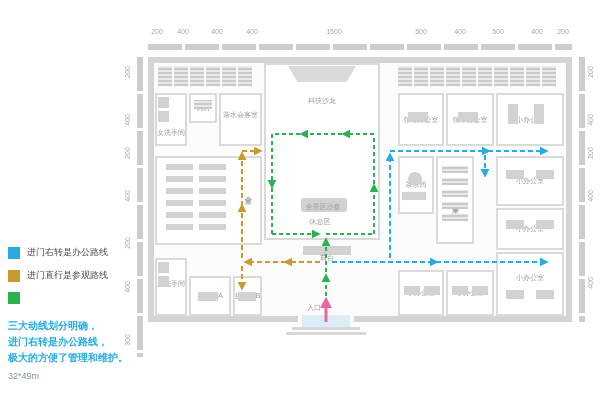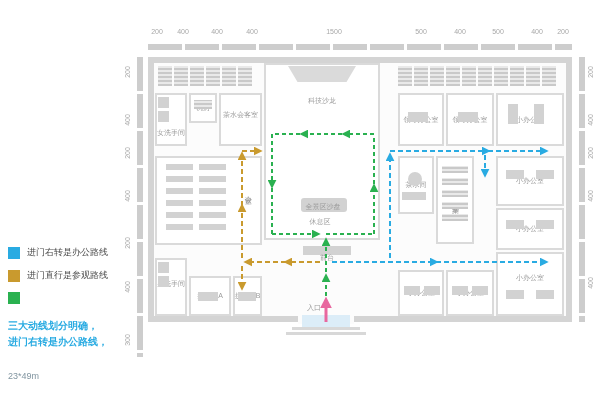--- a/index.html
+++ b/index.html
@@ -258,14 +258,15 @@
       <span class="legend-swatch" style="background-color: rgb(201, 154, 46);"></span>
       <span class="legend-label">进门直行是参观路线</span>
     </div>
     <div class="legend-row">
       <span class="legend-swatch" style="background-color: rgb(42, 177, 80);"></span>
     </div>
   </div>
 <div id="notes" style="color: rgb(41, 171, 226);">
     <div>三大动线划分明确，</div>
     <div>进门右转是办公路线，</div>
-  </div>
-<div id="size-label">23*49m</div>
+    <div>极大的方便了管理和维护。</div>
+  </div>
+<div id="size-label">32*49m</div>
 
 </body></html>

